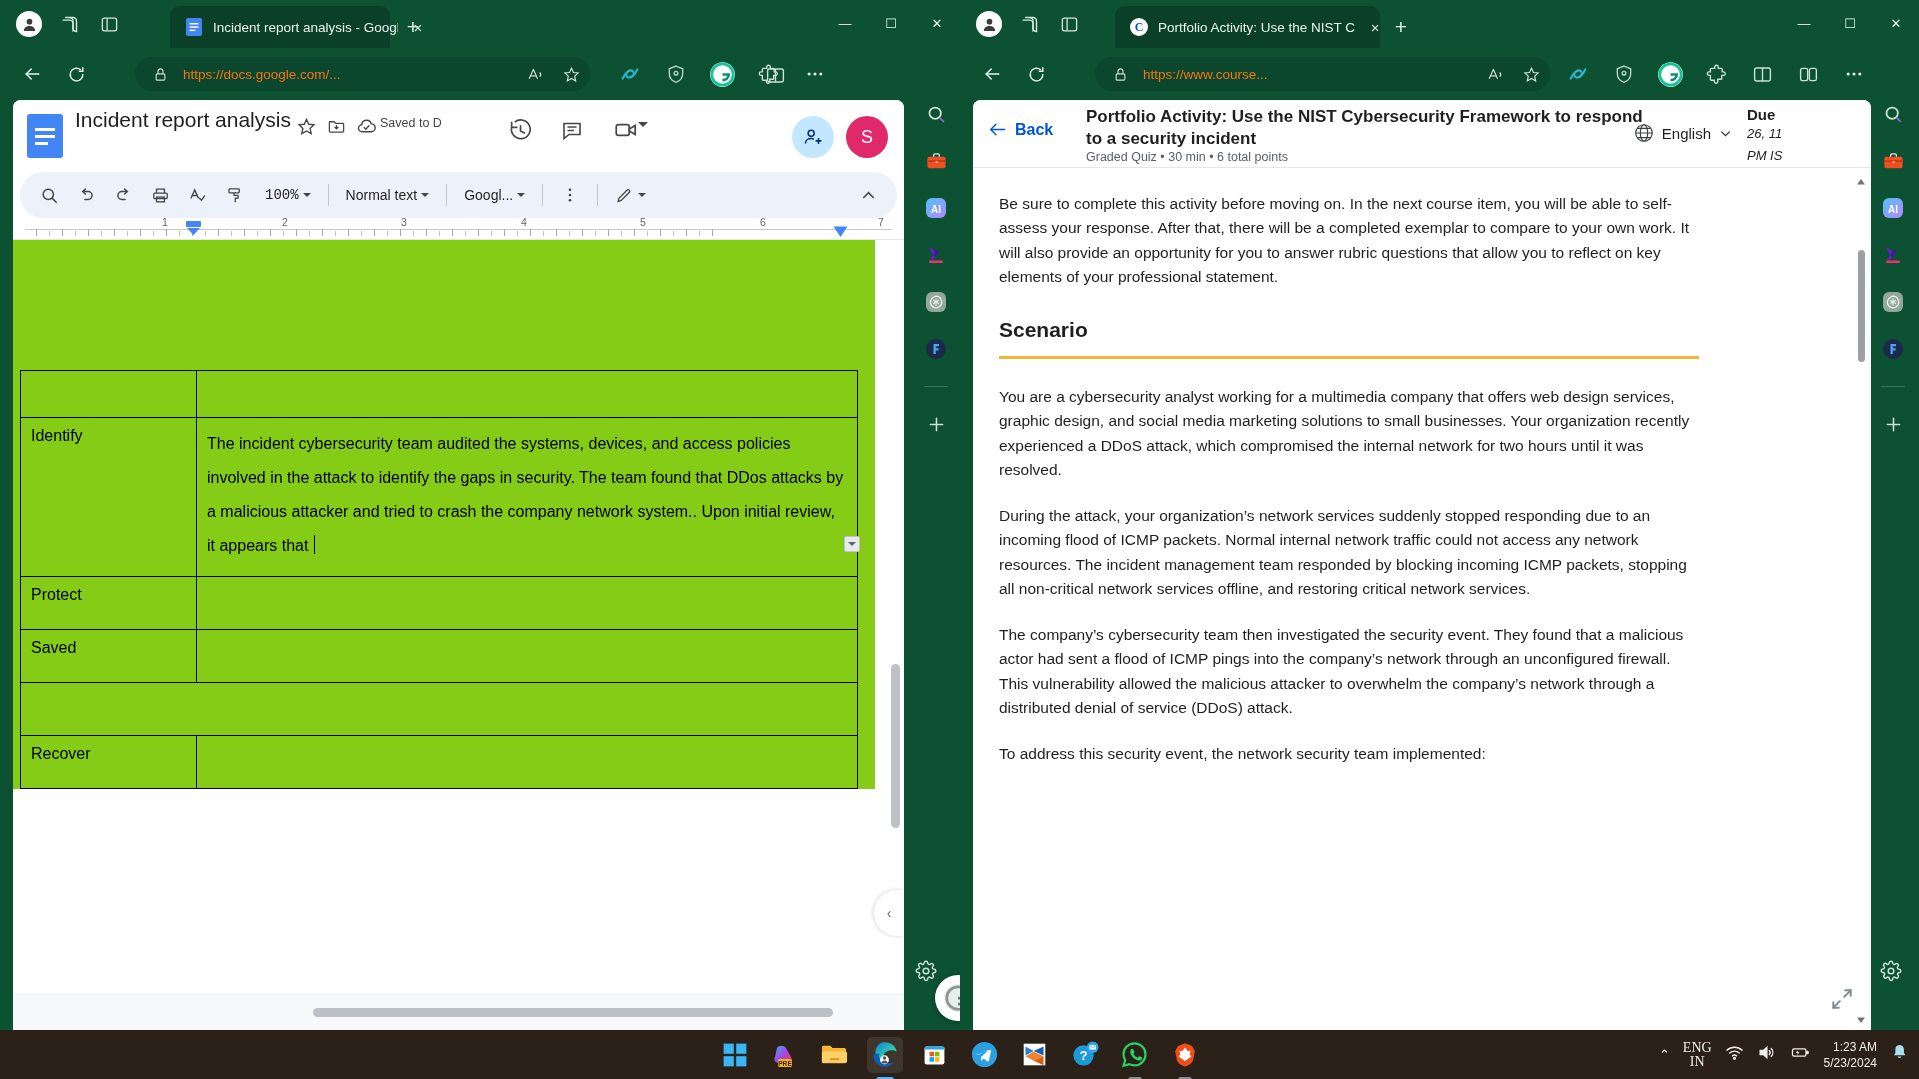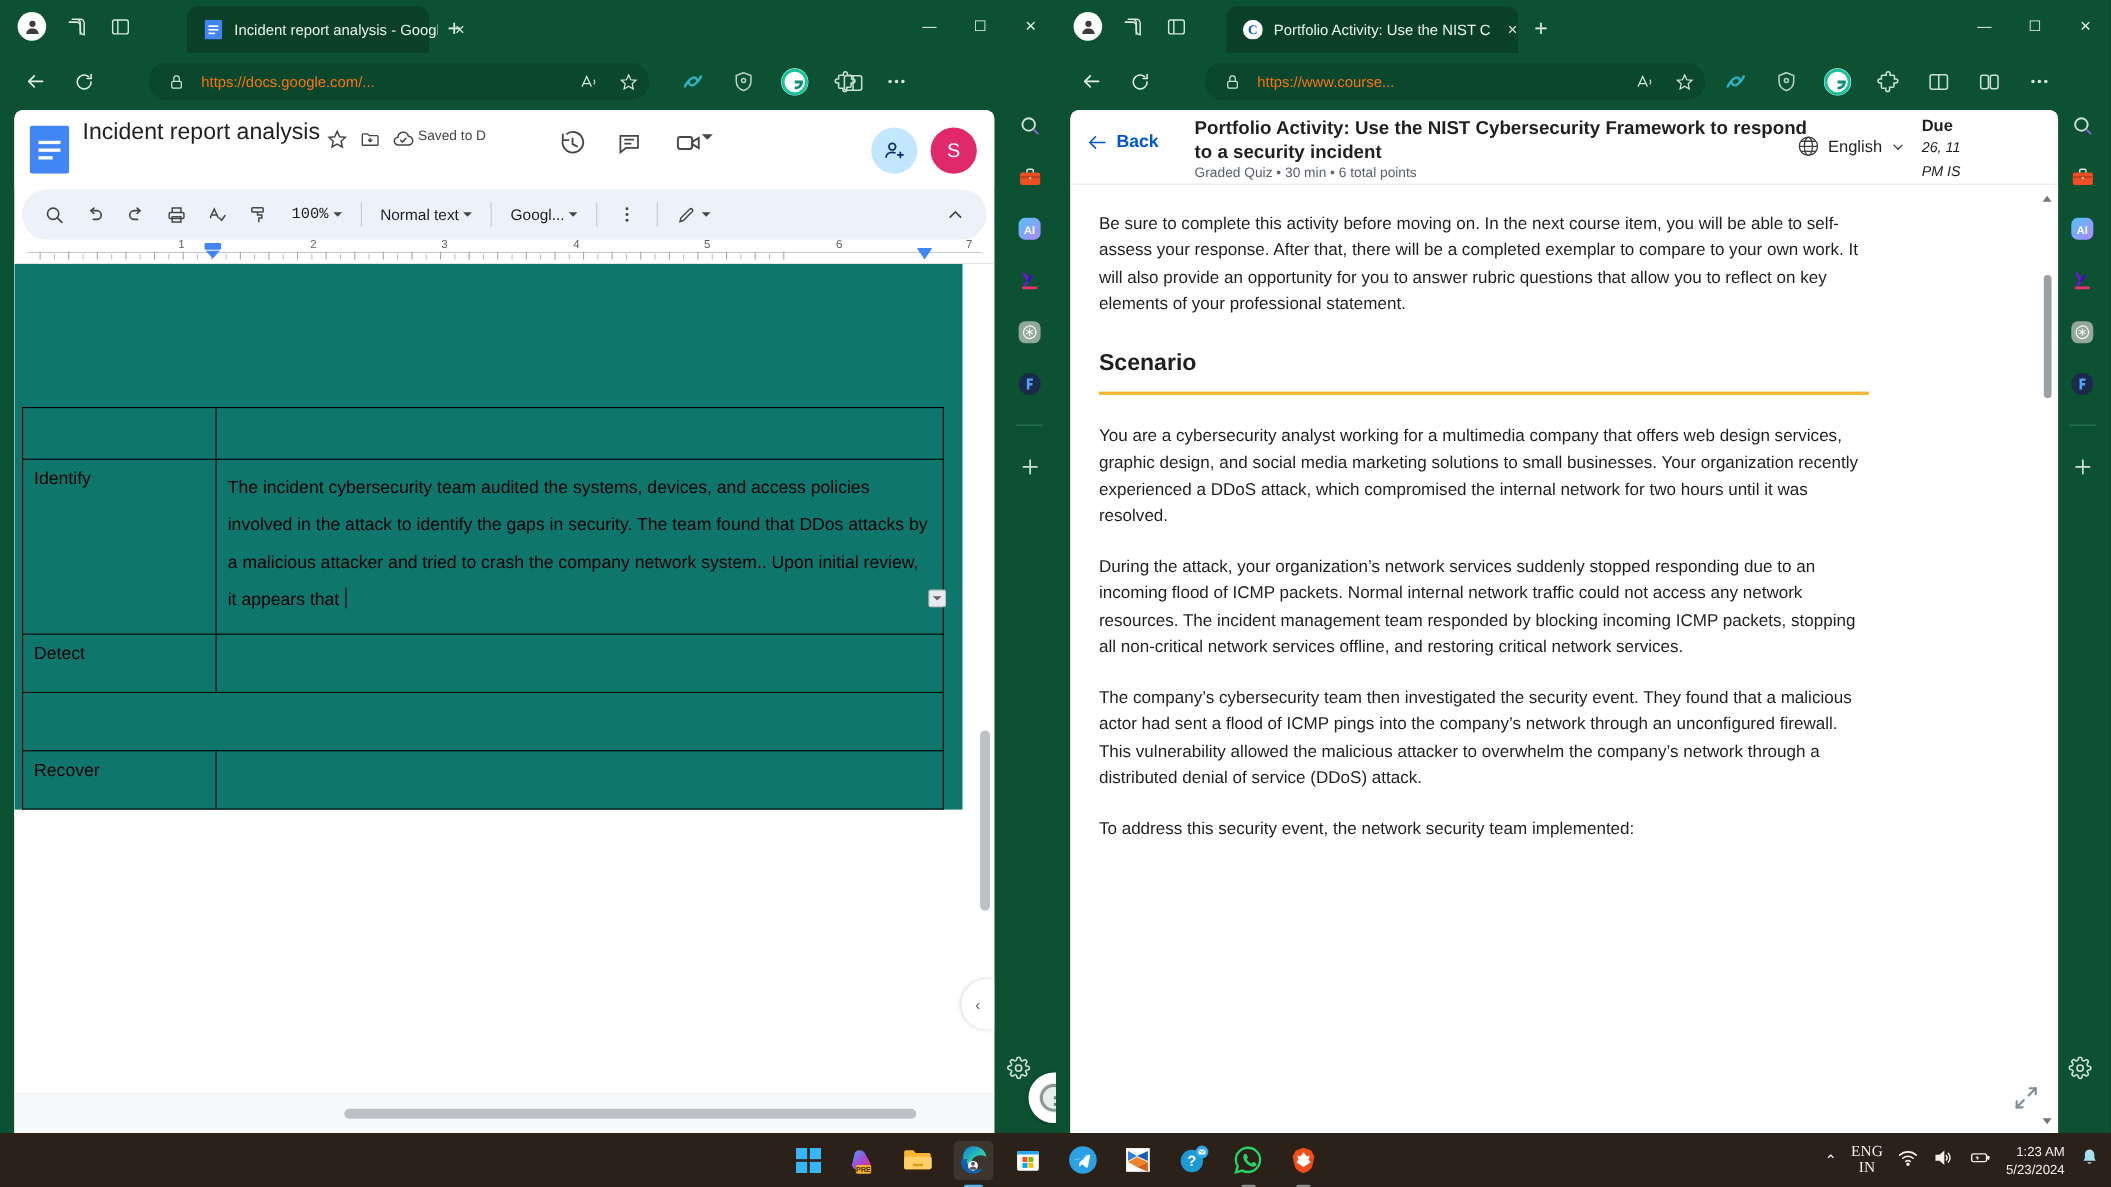--- a/index.html
+++ b/index.html
@@ -81,21 +81,21 @@
            border-top: 4px solid #444746; }
 
   .gd-ruler { position: relative; height: 22px; background: #fff; border-bottom: 1px solid #e6e6e6; }
   .ruler-bar { position: absolute; left: 12px; right: 12px; top: 11px; height: 1px; background: #c9c9c9; }
   .tickm { position: absolute; top: 11px; width: 1px; height: 7px; background: #a8a8a8; }
   .ticks { position: absolute; top: 13px; width: 1px; height: 5px; background: #c0c0c0; }
   .rnum { position: absolute; top: -2px; font-size: 10.5px; color: #5f6368; transform: translateX(-50%); }
   .rind { position: absolute; }
 
   .gd-canvas { position: relative; background: #fff; overflow: hidden; }
-  .doc-page { position: absolute; left: 0; top: 0; width: 862px; background: #0f766e; }
+  .doc-page { position: absolute; left: 0; top: 0; width: 862px; background: #84cc16; }
   .tblrow { display: flex; border-left: 1px solid #000; border-right: 1px solid #000;
             border-bottom: 1px solid #000; }
   .tblrow.first { border-top: 1px solid #000; }
   .cell-l { width: 176px; border-right: 1px solid #000; padding: 9px 10px; font-size: 16px; color: #000; }
   .cell-r { flex: 1; padding: 9px 10px; font-size: 16px; color: #000; line-height: 34px; }
   .caretbar { display: inline-block; width: 1.5px; height: 19px; background: #000;
               vertical-align: -3px; margin-left: 1px; }
   .opt-btn { position: absolute; width: 16px; height: 16px; background: #e8eaed; border: 1px solid #c0c4c8;
              border-radius: 2px; display: flex; align-items: center; justify-content: center; }
 
@@ -549,21 +549,25 @@
           <div style="position:relative; margin-left:7px; width:838px;">
             <div class="tblrow first">
               <div class="cell-l" style="height:46px;"></div>
               <div class="cell-r" style="height:46px;"></div>
             </div>
             <div class="tblrow">
               <div class="cell-l" style="min-height:158px;">Identify</div>
               <div class="cell-r" style="min-height:158px;"><span>The incident cybersecurity team audited the systems, devices, and access policies involved in the attack to identify the gaps in security. The team found that DDos attacks by a malicious attacker and tried to crash the  company network system.. Upon initial review, it appears that </span><span class="caretbar"></span></div>
             </div>
             <div class="tblrow">
-              <div class="cell-l" style="height:52px;">Detect</div>
+              <div class="cell-l" style="height:52px;">Protect</div>
+              <div class="cell-r" style="height:52px;"></div>
+            </div>
+            <div class="tblrow">
+              <div class="cell-l" style="height:52px;">Saved</div>
               <div class="cell-r" style="height:52px;"></div>
             </div>
             <div class="tblrow">
               <div class="cell-r" style="height:52px;"></div>
             </div>
             <div class="tblrow">
               <div class="cell-l" style="height:52px;">Recover</div>
               <div class="cell-r" style="height:52px;"></div>
             </div>
             <div class="opt-btn" style="right:-2px; top:166px;">

